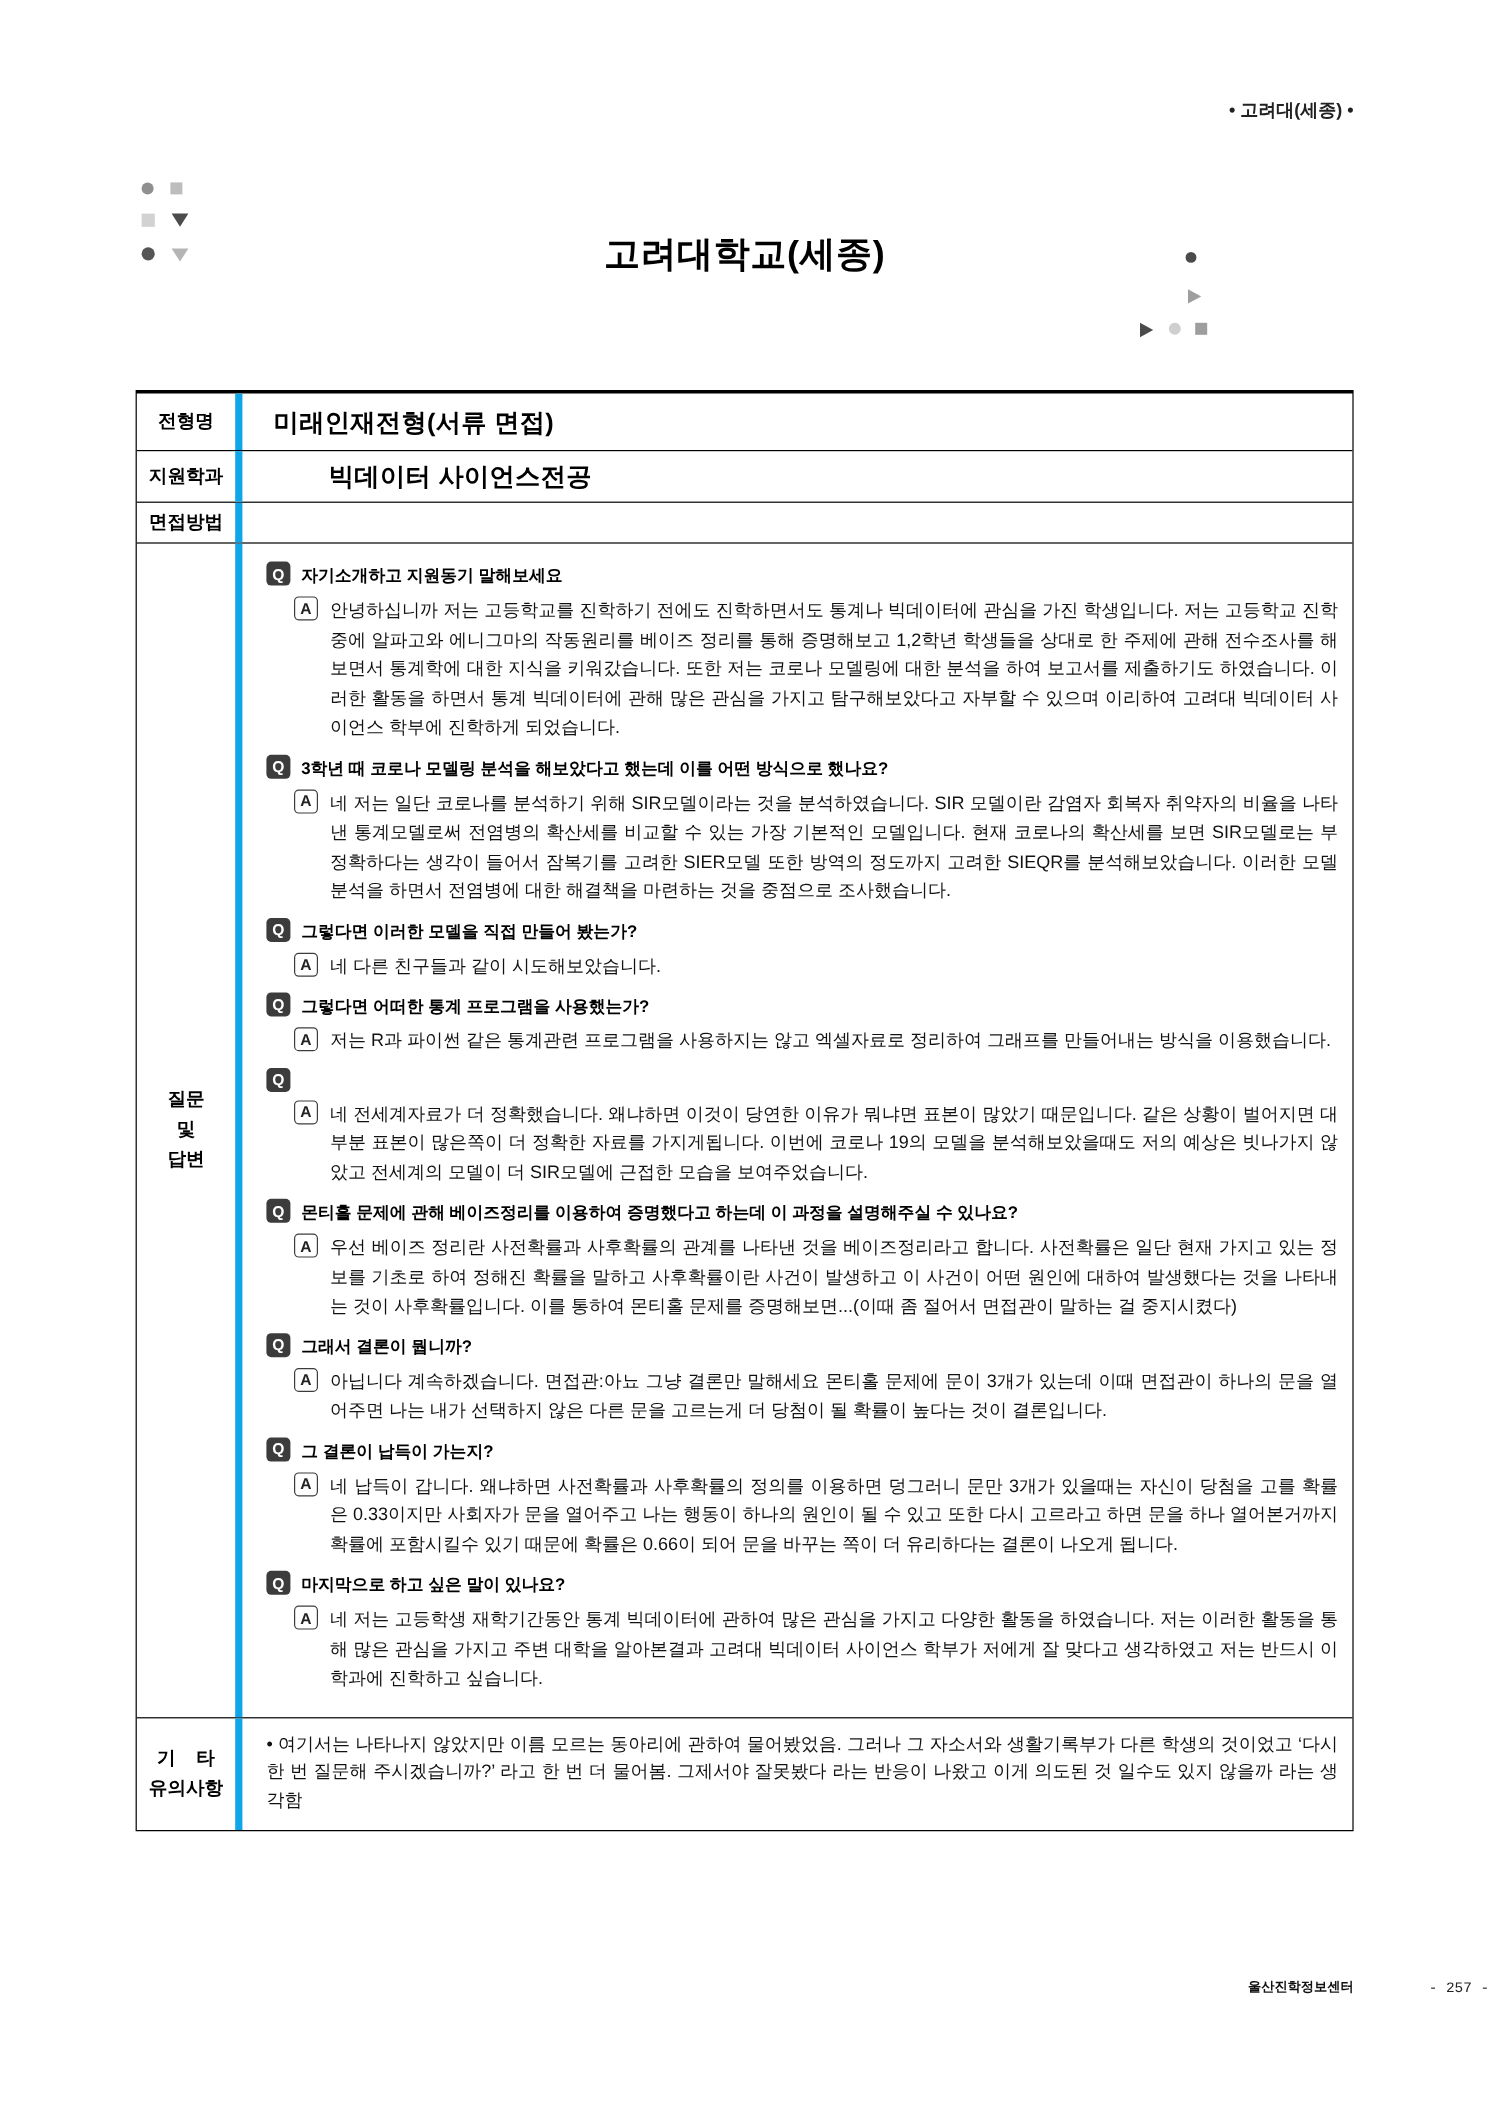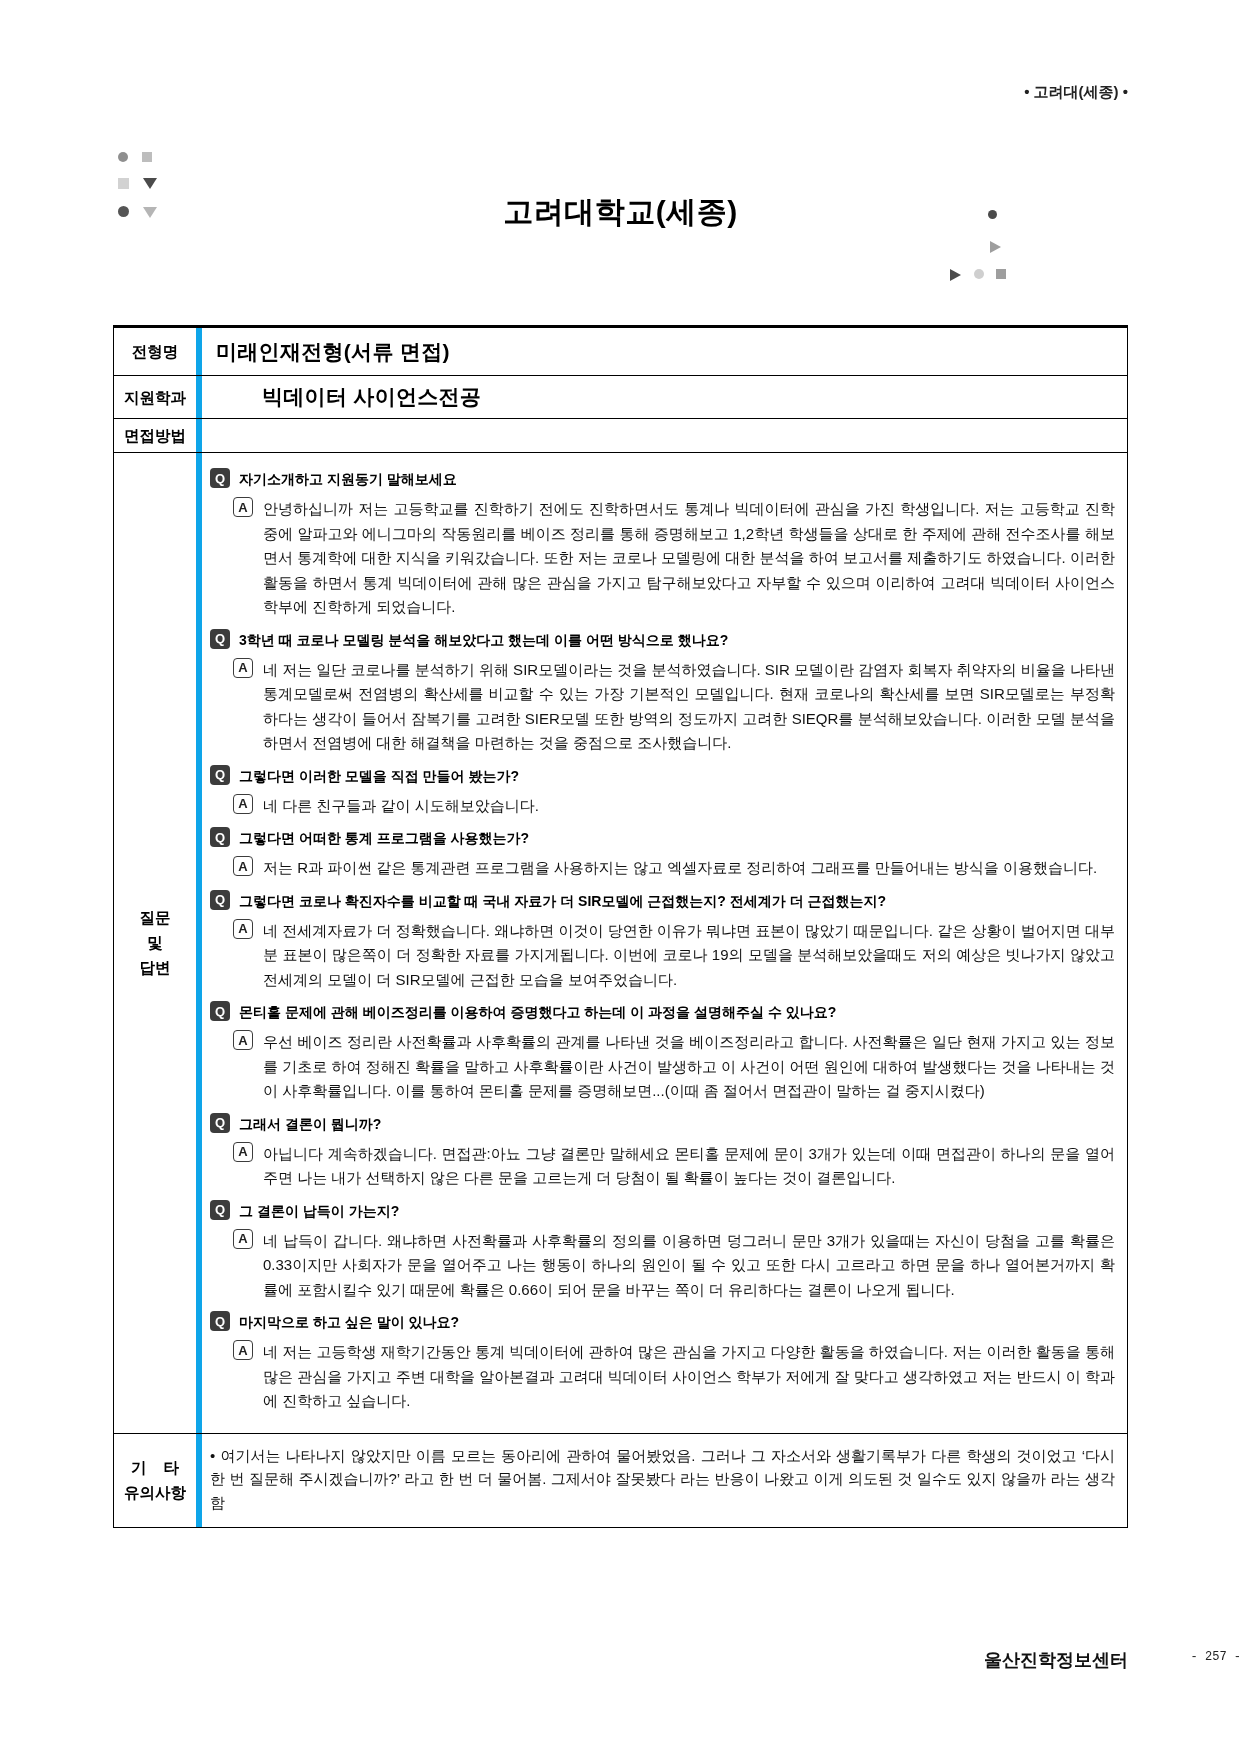--- a/index.html
+++ b/index.html
@@ -38,21 +38,21 @@
   .t-row { display: flex; border-top: 1px solid #000; }
   .t-row:first-child { border-top: none; }
   .t-head {
     flex: 0 0 88px; width: 88px;
     border-right: 6px solid #0ea5e9;
     display: flex; align-items: center; justify-content: center;
     font-weight: bold; font-size: 15.5px; text-align: center;
     white-space: pre-line; line-height: 25px; color: #000;
     padding: 4px 2px;
   }
-  .t-val { flex: 1; display: flex; align-items: center; padding: 6px 14px; }
+  .t-val { flex: 1; display: flex; align-items: center; padding: 6px 14px; margin-left: 12px; }
   .val-big { font-size: 21px; font-weight: bold; color: #000; letter-spacing: 0.3px; }
   .val-norm { font-size: 15px; color: #111; }
   .r1 { min-height: 47px; }
   .r2 { min-height: 43px; gap: 46px; }
   .r3 { min-height: 30px; }
   .r4 { min-height: 888px; }
   .r5 { min-height: 94px; }
   .r4 .t-val, .r5 .t-val { display: block; padding: 10px 12px 10px 8px; }
 
   
@@ -87,21 +87,21 @@
   }
 
   
   .page-number {
     position: absolute; top: 1650px; left: 0; width: 100%;
     text-align: right; font-size: 12px; color: #222;
     font-family: Liberation Mono, monospace;
   }
   .org-name {
     position: absolute; top: 1648px; right: 113px;
-    font-size: 18px; font-weight: bold; color: #111;
+    font-size: 11px; font-weight: bold; color: #111;
   }
 </style>
 </head>
 <body>
 
 <div class="corner-label">• 고려대(세종) •</div>
 
 <div class="decor decor-left">
   <span class="shape circle" style="left:0;top:2px;width:10px;height:10px;background:#8f8f8f;"></span>
   <span class="shape sq" style="left:24px;top:2px;width:10px;height:10px;background:#bdbdbd;"></span>
@@ -187,21 +187,20 @@
         </div>
         <div class="a-line">
           <span class="a-badge">A</span>
           <div class="a-text">저는 R과 파이썬 같은 통계관련 프로그램을 사용하지는 않고 엑셀자료로 정리하여 그래프를 만들어내는 방식을 이용했습니다.</div>
         </div>
       </div>
 
       <div class="qa-item">
         <div class="q-line">
           <span class="q-badge">Q</span>
-          <span class="q-text">그렇다면 코로나 확진자수를 비교할 때 국내 자료가 더 SIR모델에 근접했는지? 전세계가 더 근접했는지?</span>
         </div>
         <div class="a-line">
           <span class="a-badge">A</span>
           <div class="a-text">네 전세계자료가 더 정확했습니다. 왜냐하면 이것이 당연한 이유가 뭐냐면 표본이 많았기 때문입니다. 같은 상황이 벌어지면 대부분 표본이 많은쪽이 더 정확한 자료를 가지게됩니다. 이번에 코로나 19의 모델을 분석해보았을때도 저의 예상은 빗나가지 않았고 전세계의 모델이 더 SIR모델에 근접한 모습을 보여주었습니다.</div>
         </div>
       </div>
 
       <div class="qa-item">
         <div class="q-line">
           <span class="q-badge">Q</span>

